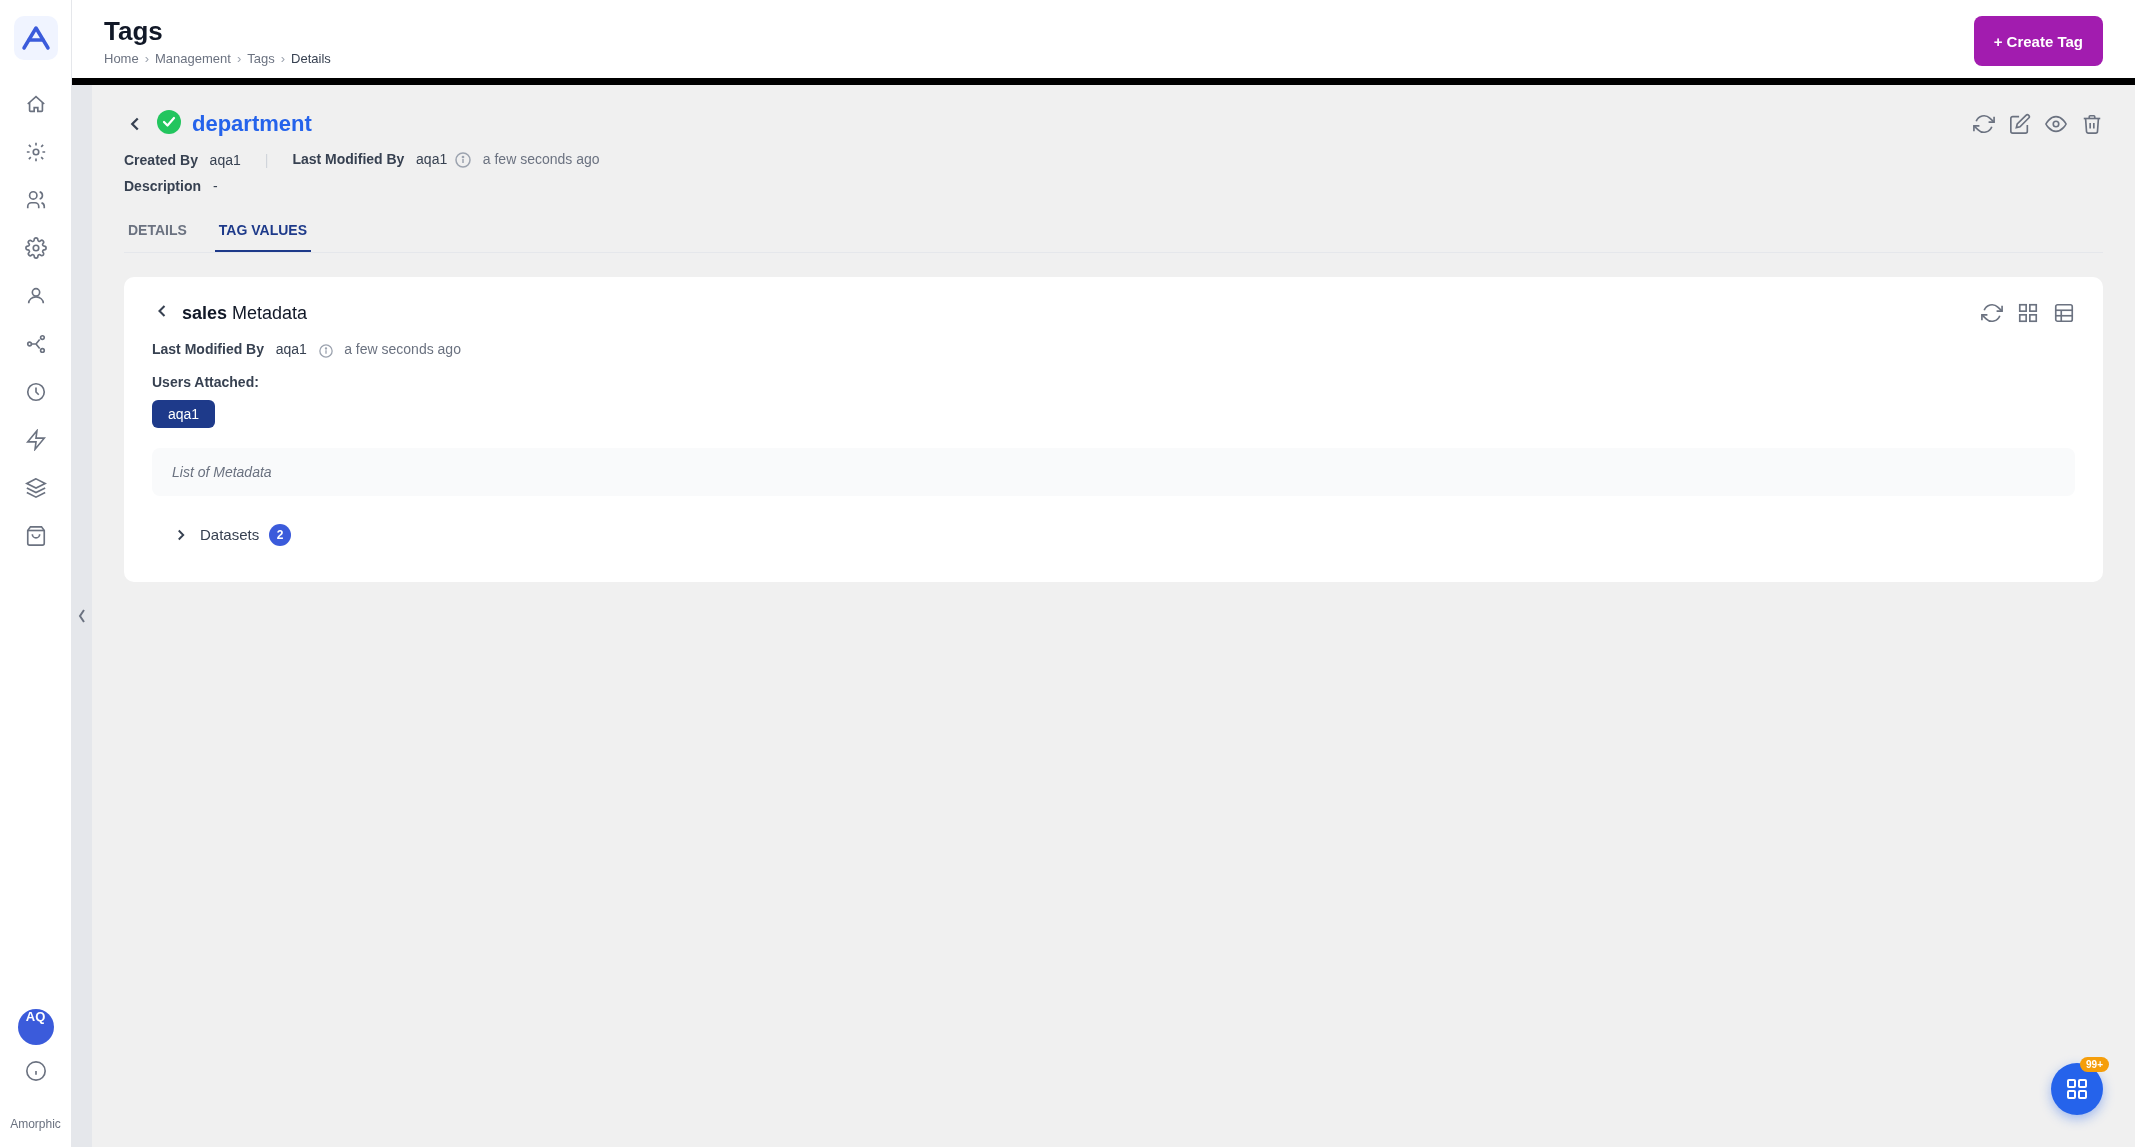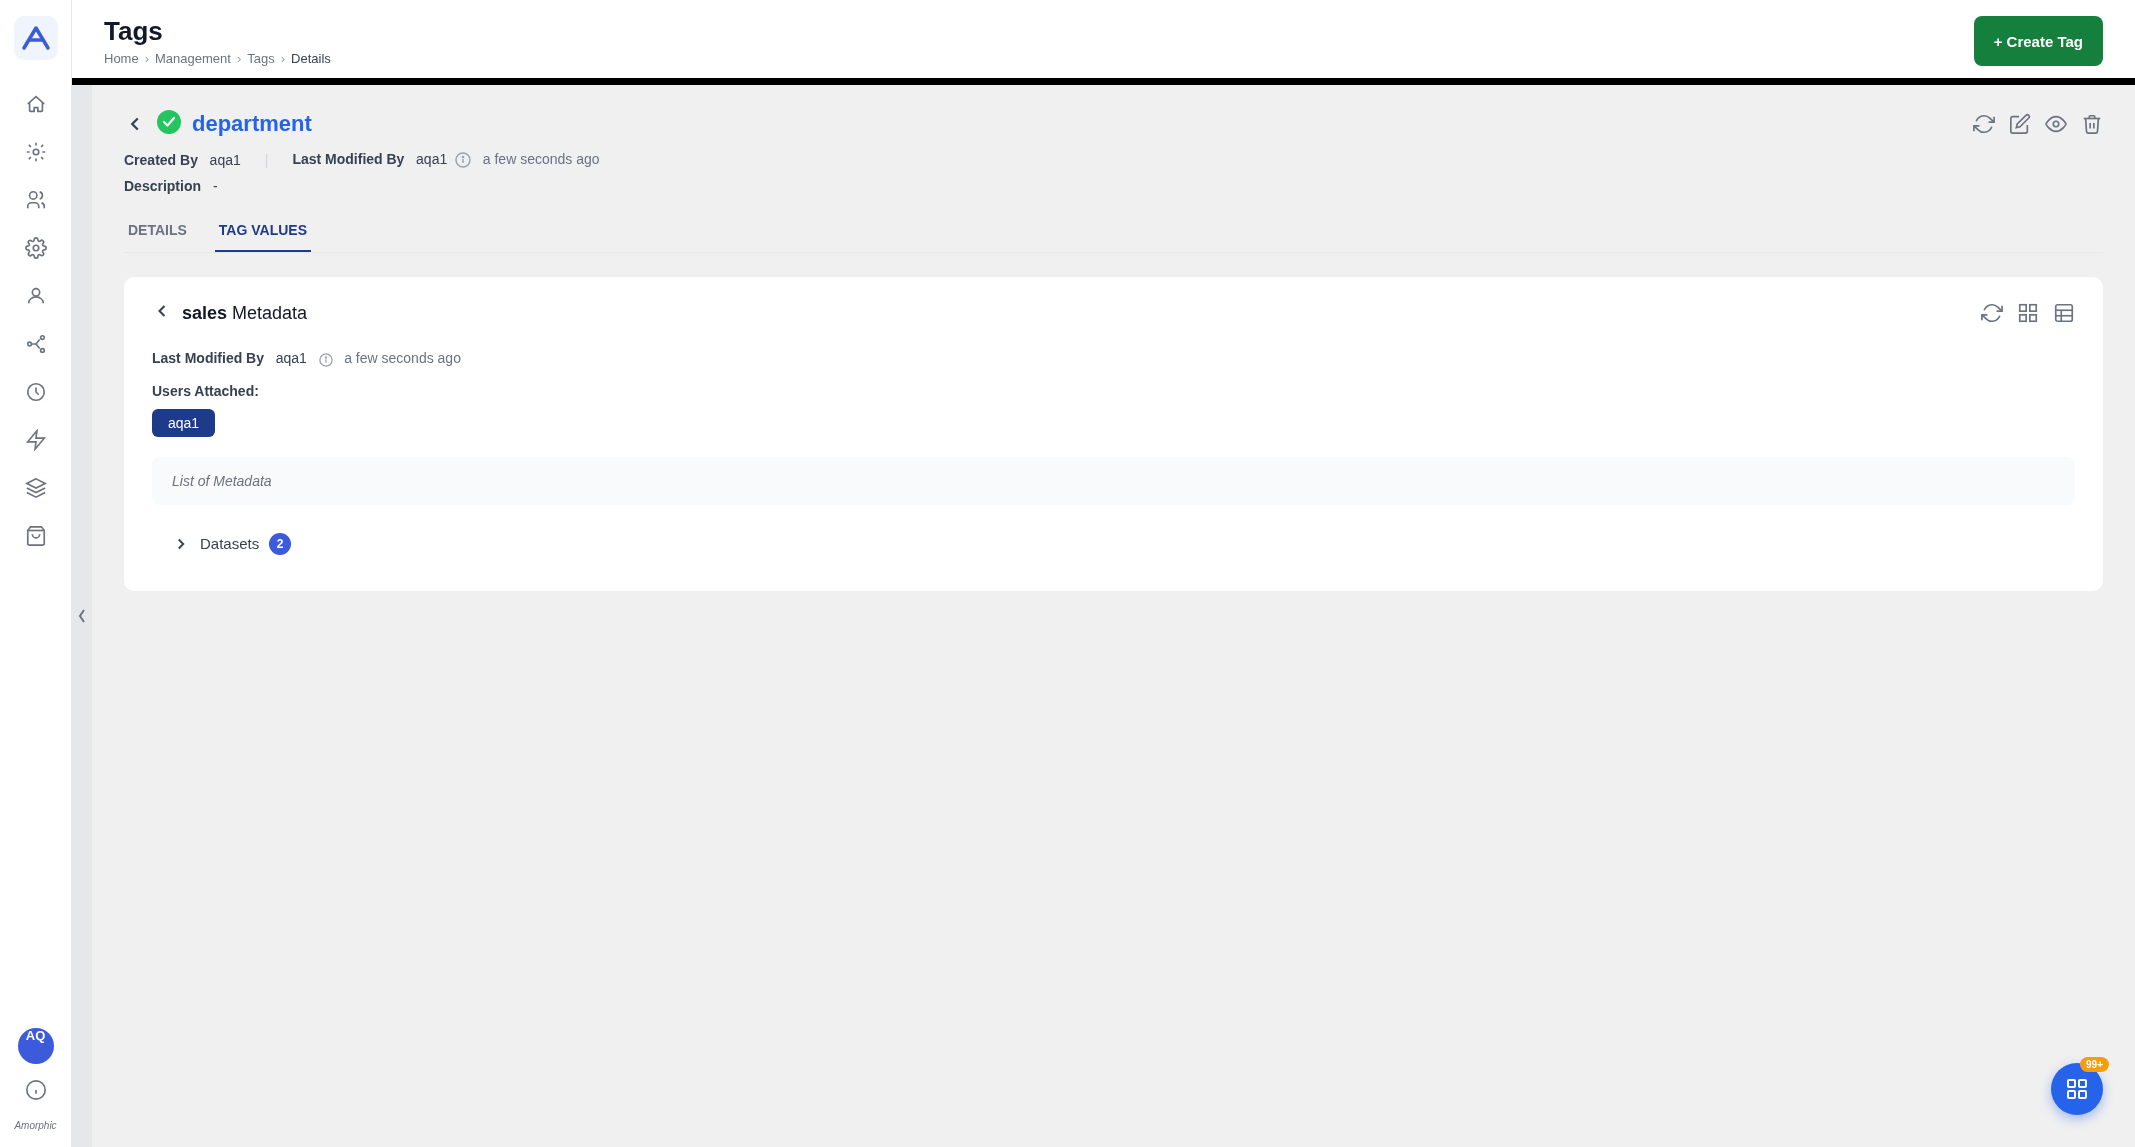--- a/index.html
+++ b/index.html
@@ -64,24 +64,23 @@
     .sidebar-info {
       width: 36px;
       height: 36px;
       display: flex;
       align-items: center;
       justify-content: center;
       color: #6b7280;
       cursor: pointer;
     }
     .sidebar-brand {
-      font-size: 10px;
-      color: #6b7280;
-      margin-top: 4px;
-      font-style: italic;
+      font-size: 12px;
+      color: #6b7280;
+      margin-top: 20px;
     }
 
     
     .main-area {
       flex: 1;
       display: flex;
       flex-direction: column;
       overflow: hidden;
     }
 
@@ -106,21 +105,21 @@
       align-items: center;
       gap: 6px;
       font-size: 13px;
       color: #6b7280;
     }
     .breadcrumb-sep { color: #9ca3af; }
     .breadcrumb-item { cursor: pointer; }
     .breadcrumb-current { color: #374151; font-weight: 500; }
 
     .create-tag-btn {
-      background: #15803d;
+      background: #a21caf;
       color: white;
       border: none;
       border-radius: 8px;
       padding: 12px 20px;
       font-size: 15px;
       font-weight: 600;
       cursor: pointer;
       display: flex;
       align-items: center;
       gap: 6px;
@@ -238,21 +237,21 @@
       background: #fff;
       border-radius: 10px;
       padding: 24px 28px;
       margin-top: 24px;
     }
 
     .inner-card-header {
       display: flex;
       align-items: center;
       justify-content: space-between;
-      margin-bottom: 25px;
+      margin-bottom: 16px;
     }
     .inner-card-title-row {
       display: flex;
       align-items: center;
       gap: 10px;
     }
     .inner-back-btn {
       color: #374151;
       cursor: pointer;
     }

